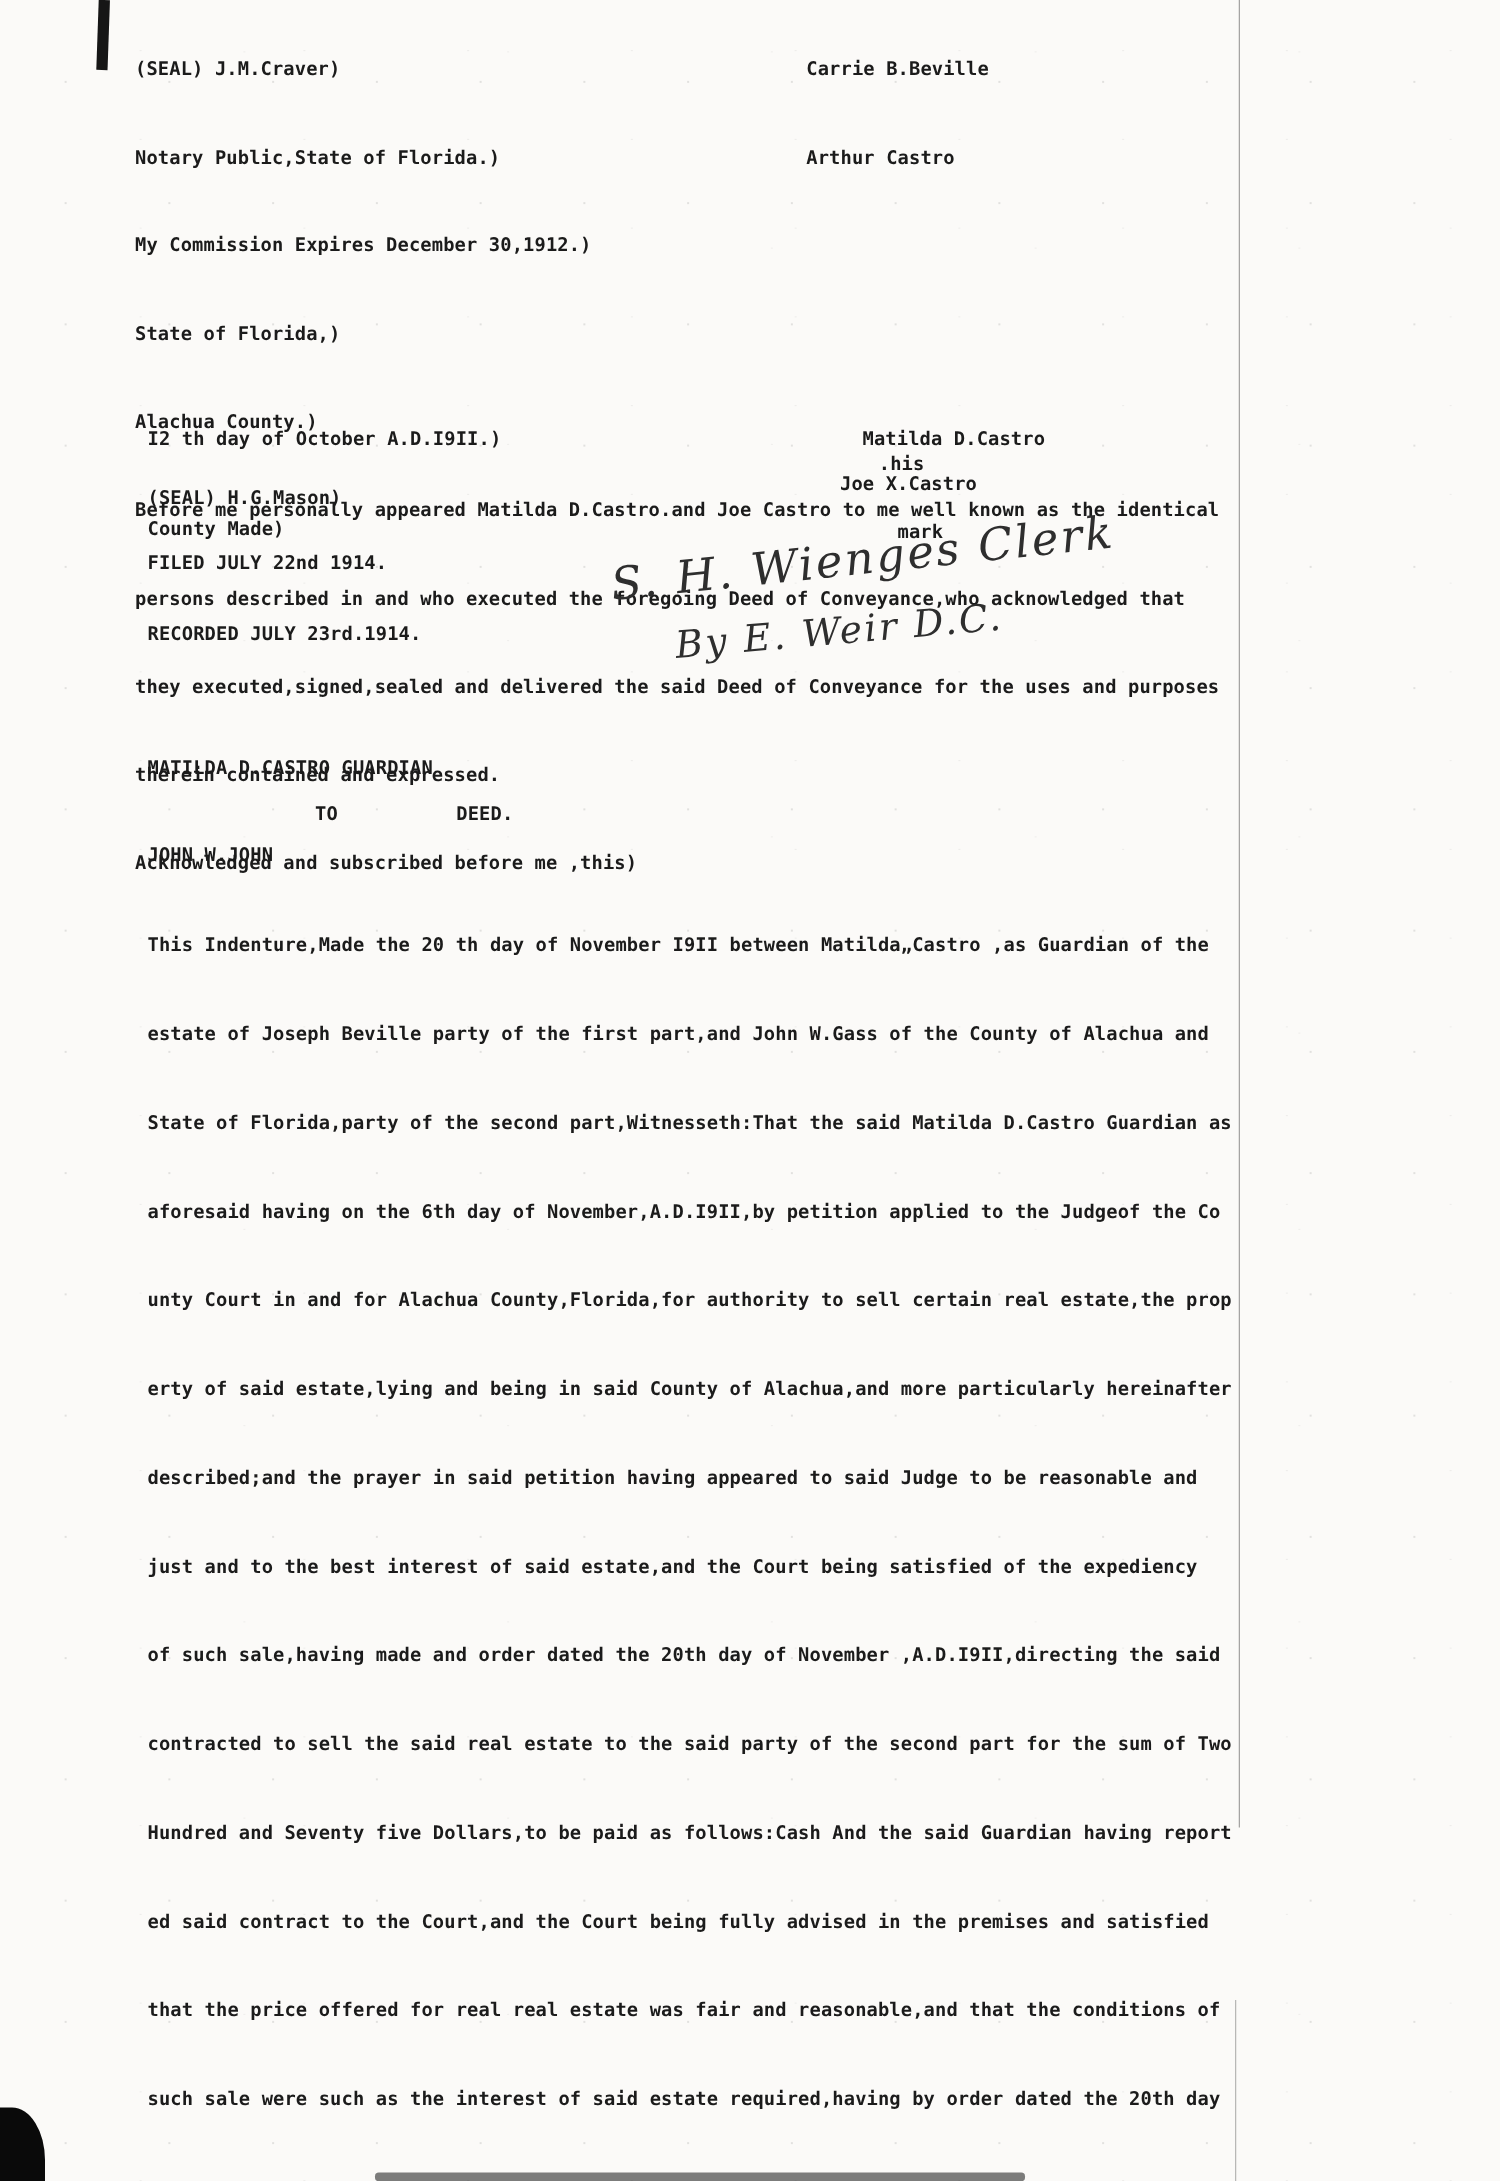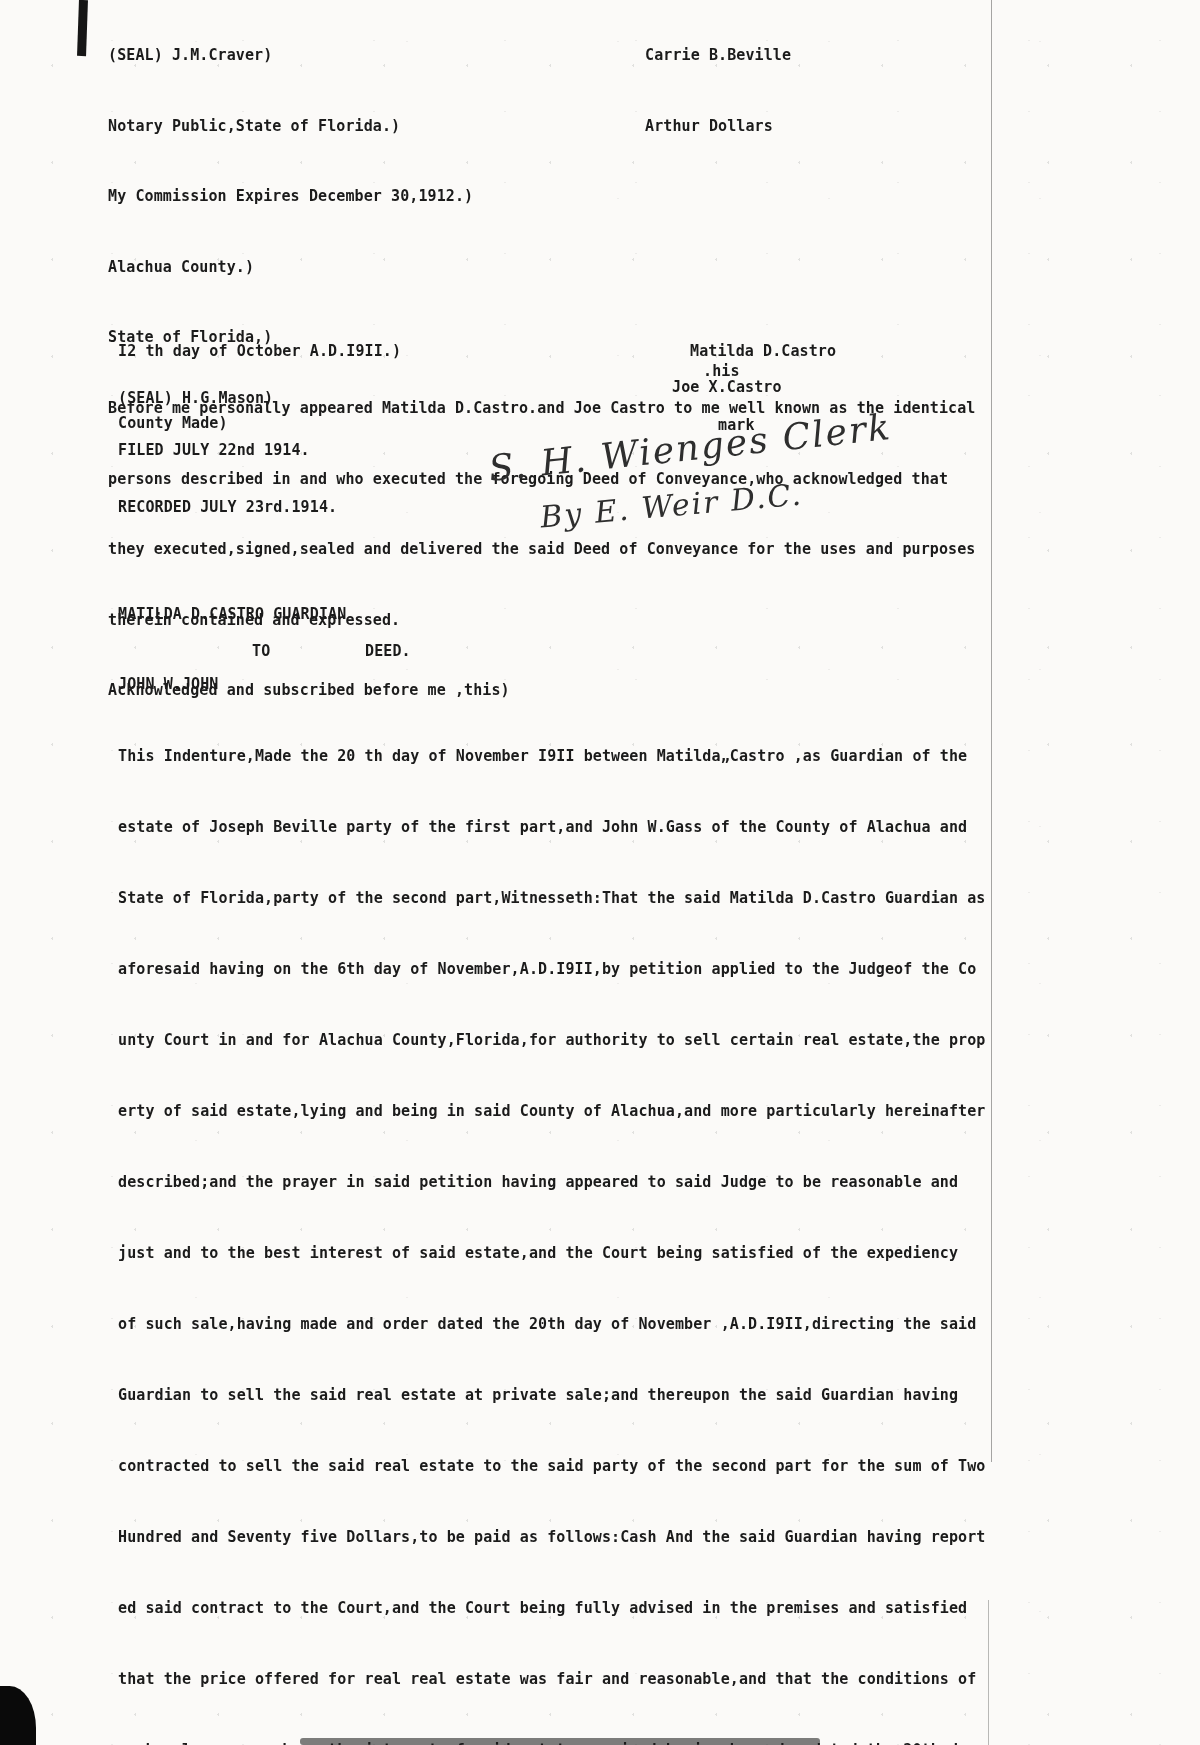--- a/index.html
+++ b/index.html
@@ -62,24 +62,24 @@
   
   <div class="artifact bar-top-left"></div>
   <div class="artifact blob-bottom-left"></div>
   <div class="artifact line-right"></div>
   <div class="artifact line-right-b"></div>
   <div class="artifact smudge-bottom"></div>
 
   
   <div class="notary-block">
     <div class="trow"><span>(SEAL) J.M.Craver)</span><span class="rcol">Carrie B.Beville</span></div>
-    <div class="trow"><span>Notary Public,State of Florida.)</span><span class="rcol">Arthur Dollars</span></div>
+    <div class="trow"><span>Notary Public,State of Florida.)</span><span class="rcol">Arthur Castro</span></div>
     <div class="trow"><span>My Commission Expires December 30,1912.)</span></div>
+    <div class="trow"><span>State of Florida,)</span></div>
     <div class="trow"><span>Alachua County.)</span></div>
-    <div class="trow"><span>State of Florida,)</span></div>
     <div class="trow"><span>Before me personally appeared Matilda D.Castro.and Joe Castro to me well known as the identical</span></div>
     <div class="trow"><span>persons described in and who executed the foregoing Deed of Conveyance,who acknowledged that</span></div>
     <div class="trow"><span>they executed,signed,sealed and delivered the said Deed of Conveyance for the uses and purposes</span></div>
     <div class="trow"><span>therein contained and expressed.</span></div>
     <div class="trow"><span>Acknowledged and subscribed before me ,this)</span></div>
   </div>
 
   
   <span class="abs" style="left:118px; top:341px;">I2 th day of October A.D.I9II.)</span>
   <span class="abs" style="left:690px; top:341px;">Matilda D.Castro</span>
@@ -105,21 +105,20 @@
   <div class="body-block">
     <div class="brow">This Indenture,Made the 20 th day of November I9II between Matilda„Castro ,as Guardian of the</div>
     <div class="brow">estate of Joseph Beville party of the first part,and John W.Gass of the County of Alachua and</div>
     <div class="brow">State of Florida,party of the second part,Witnesseth:That the said Matilda D.Castro Guardian as</div>
     <div class="brow">aforesaid having on the 6th day of November,A.D.I9II,by petition applied to the Judgeof the Co</div>
     <div class="brow">unty Court in and for Alachua County,Florida,for authority to sell certain real estate,the prop</div>
     <div class="brow">erty of said estate,lying and being in said County of Alachua,and more particularly hereinafter</div>
     <div class="brow">described;and the prayer in said petition having appeared to said Judge to be reasonable and</div>
     <div class="brow">just and to the best interest of said estate,and the Court being satisfied of the expediency</div>
     <div class="brow">of such sale,having made and order dated the 20th day of November ,A.D.I9II,directing the said</div>
-    <div class="brow">Guardian to sell the said real estate at private sale;and thereupon the said Guardian having</div>
     <div class="brow">contracted to sell the said real estate to the said party of the second part for the sum of Two</div>
     <div class="brow">Hundred and Seventy five Dollars,to be paid as follows:Cash And the said Guardian having report</div>
     <div class="brow">ed said contract to the Court,and the Court being fully advised in the premises and satisfied</div>
     <div class="brow">that the price offered for real real estate was fair and reasonable,and that the conditions of</div>
     <div class="brow">such sale were such as the interest of said estate required,having by order dated the 20th day</div>
     
     
     
     
     

